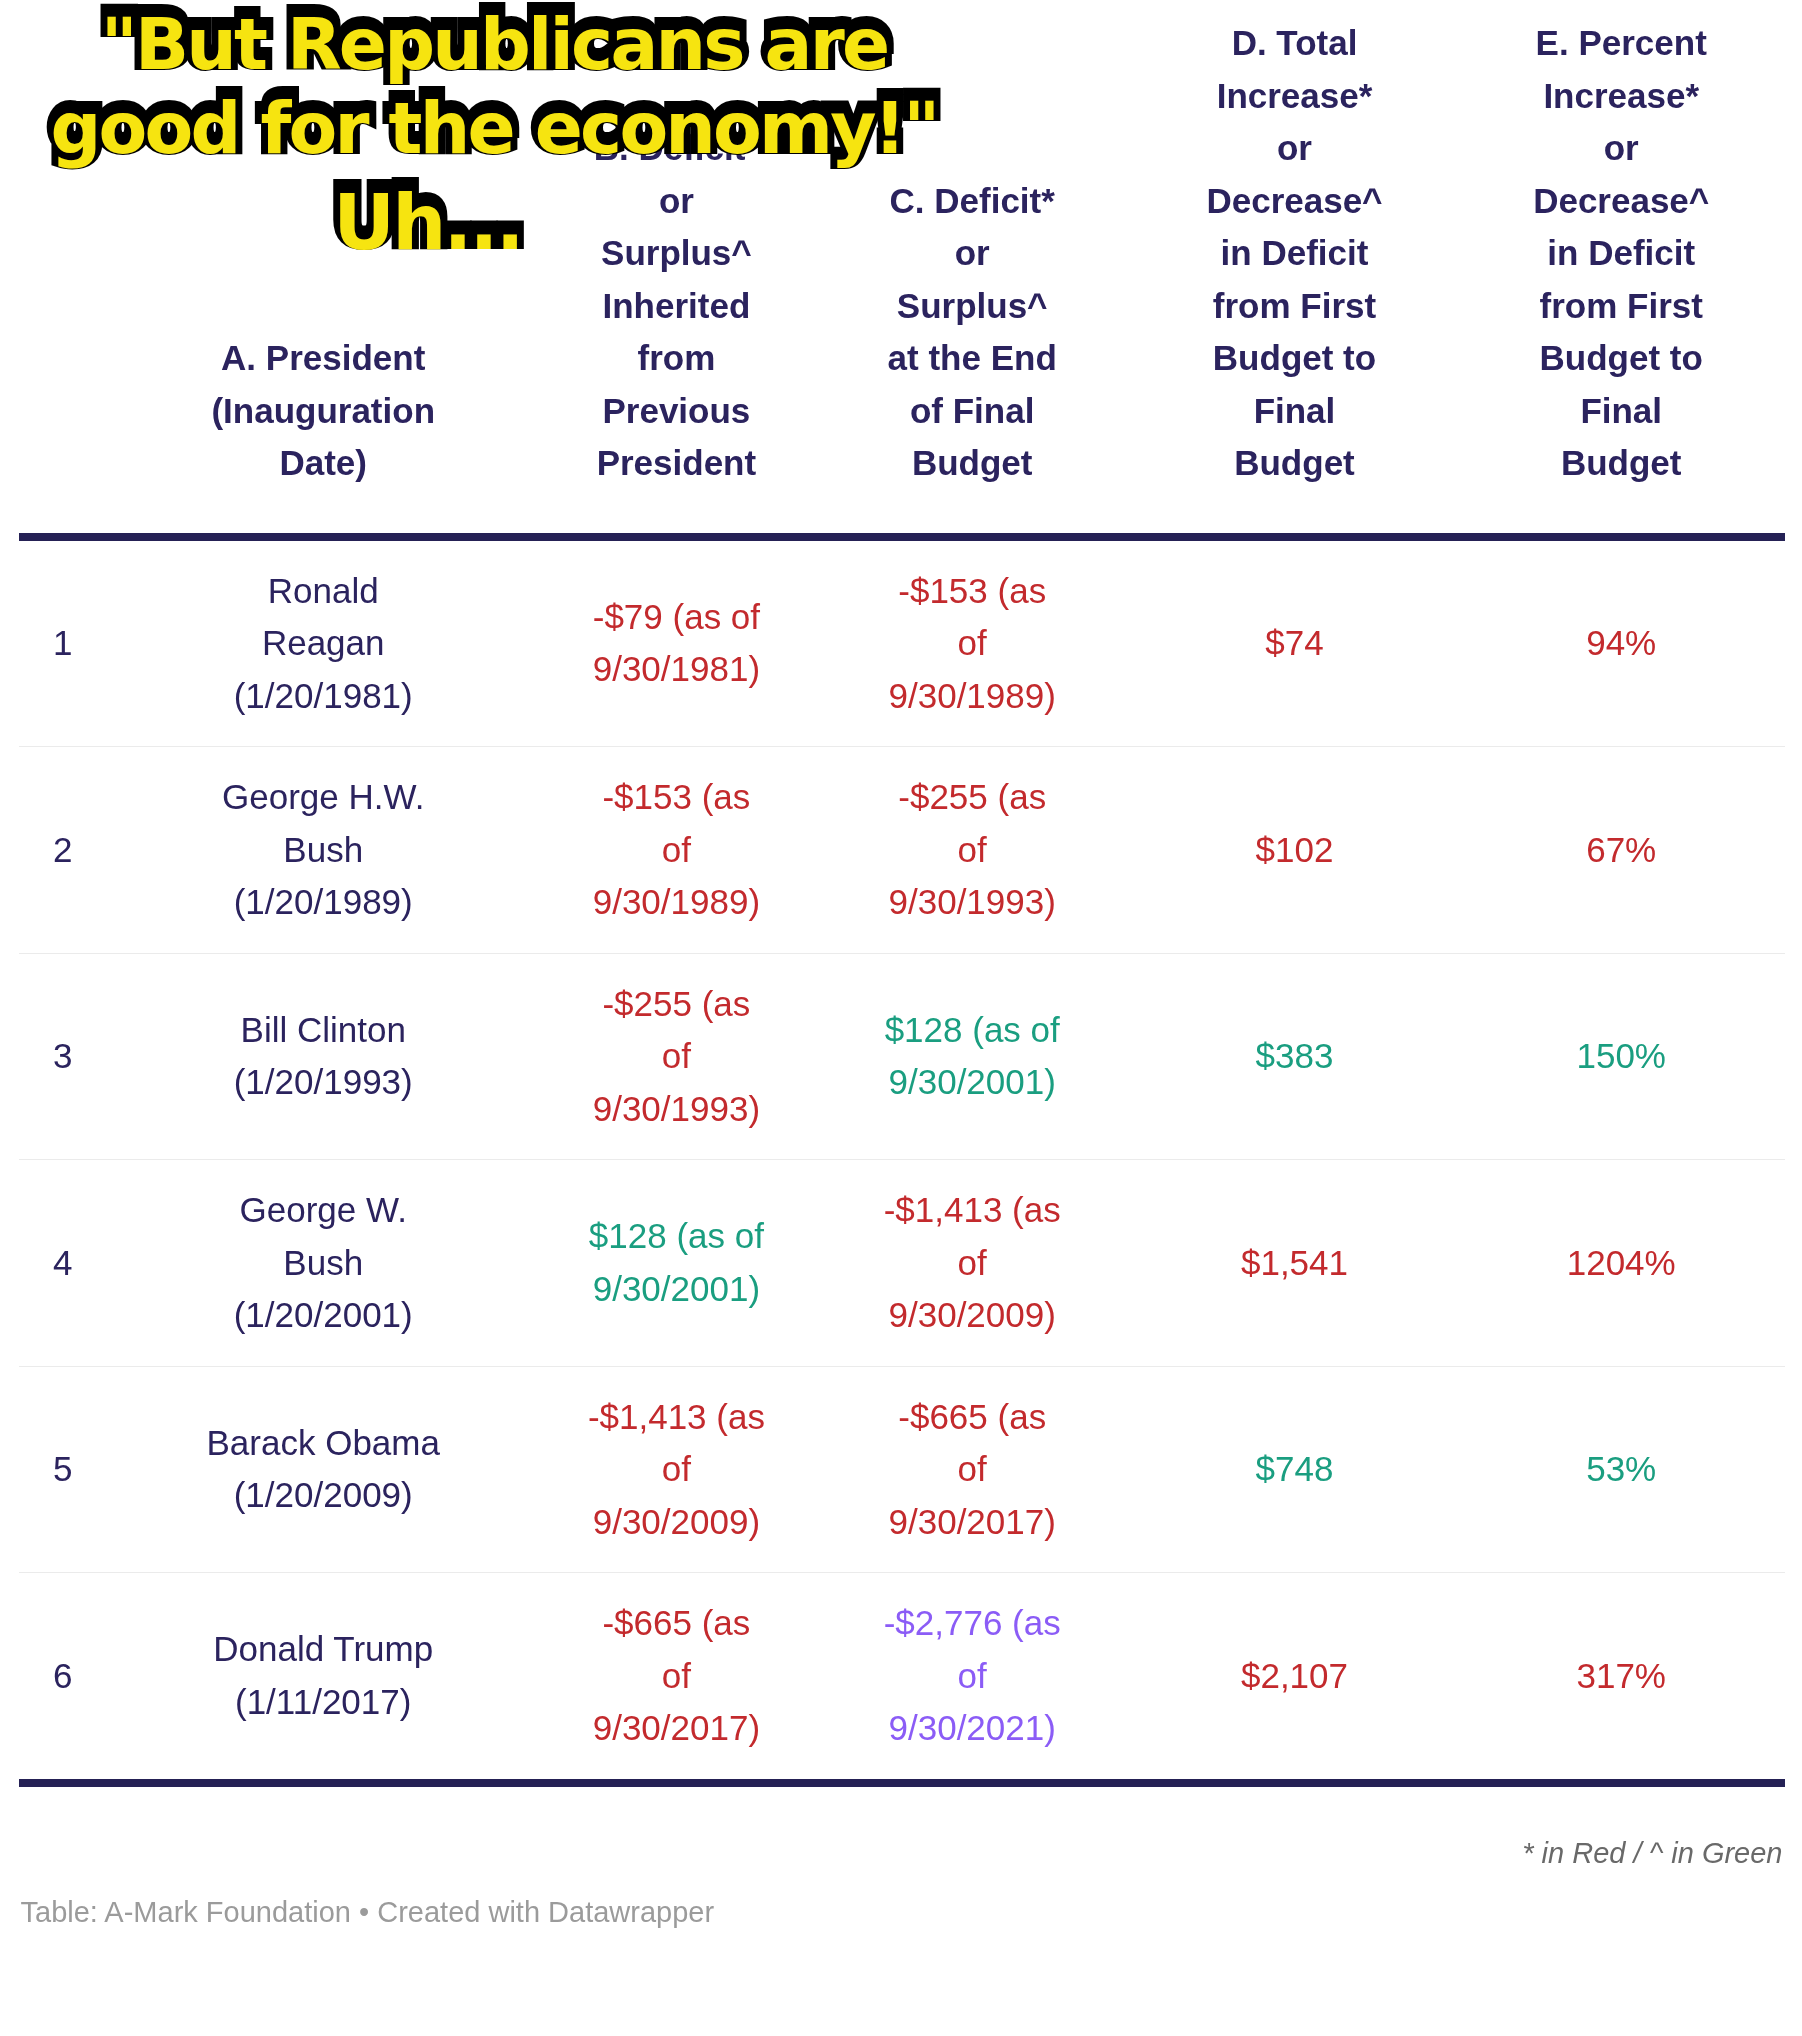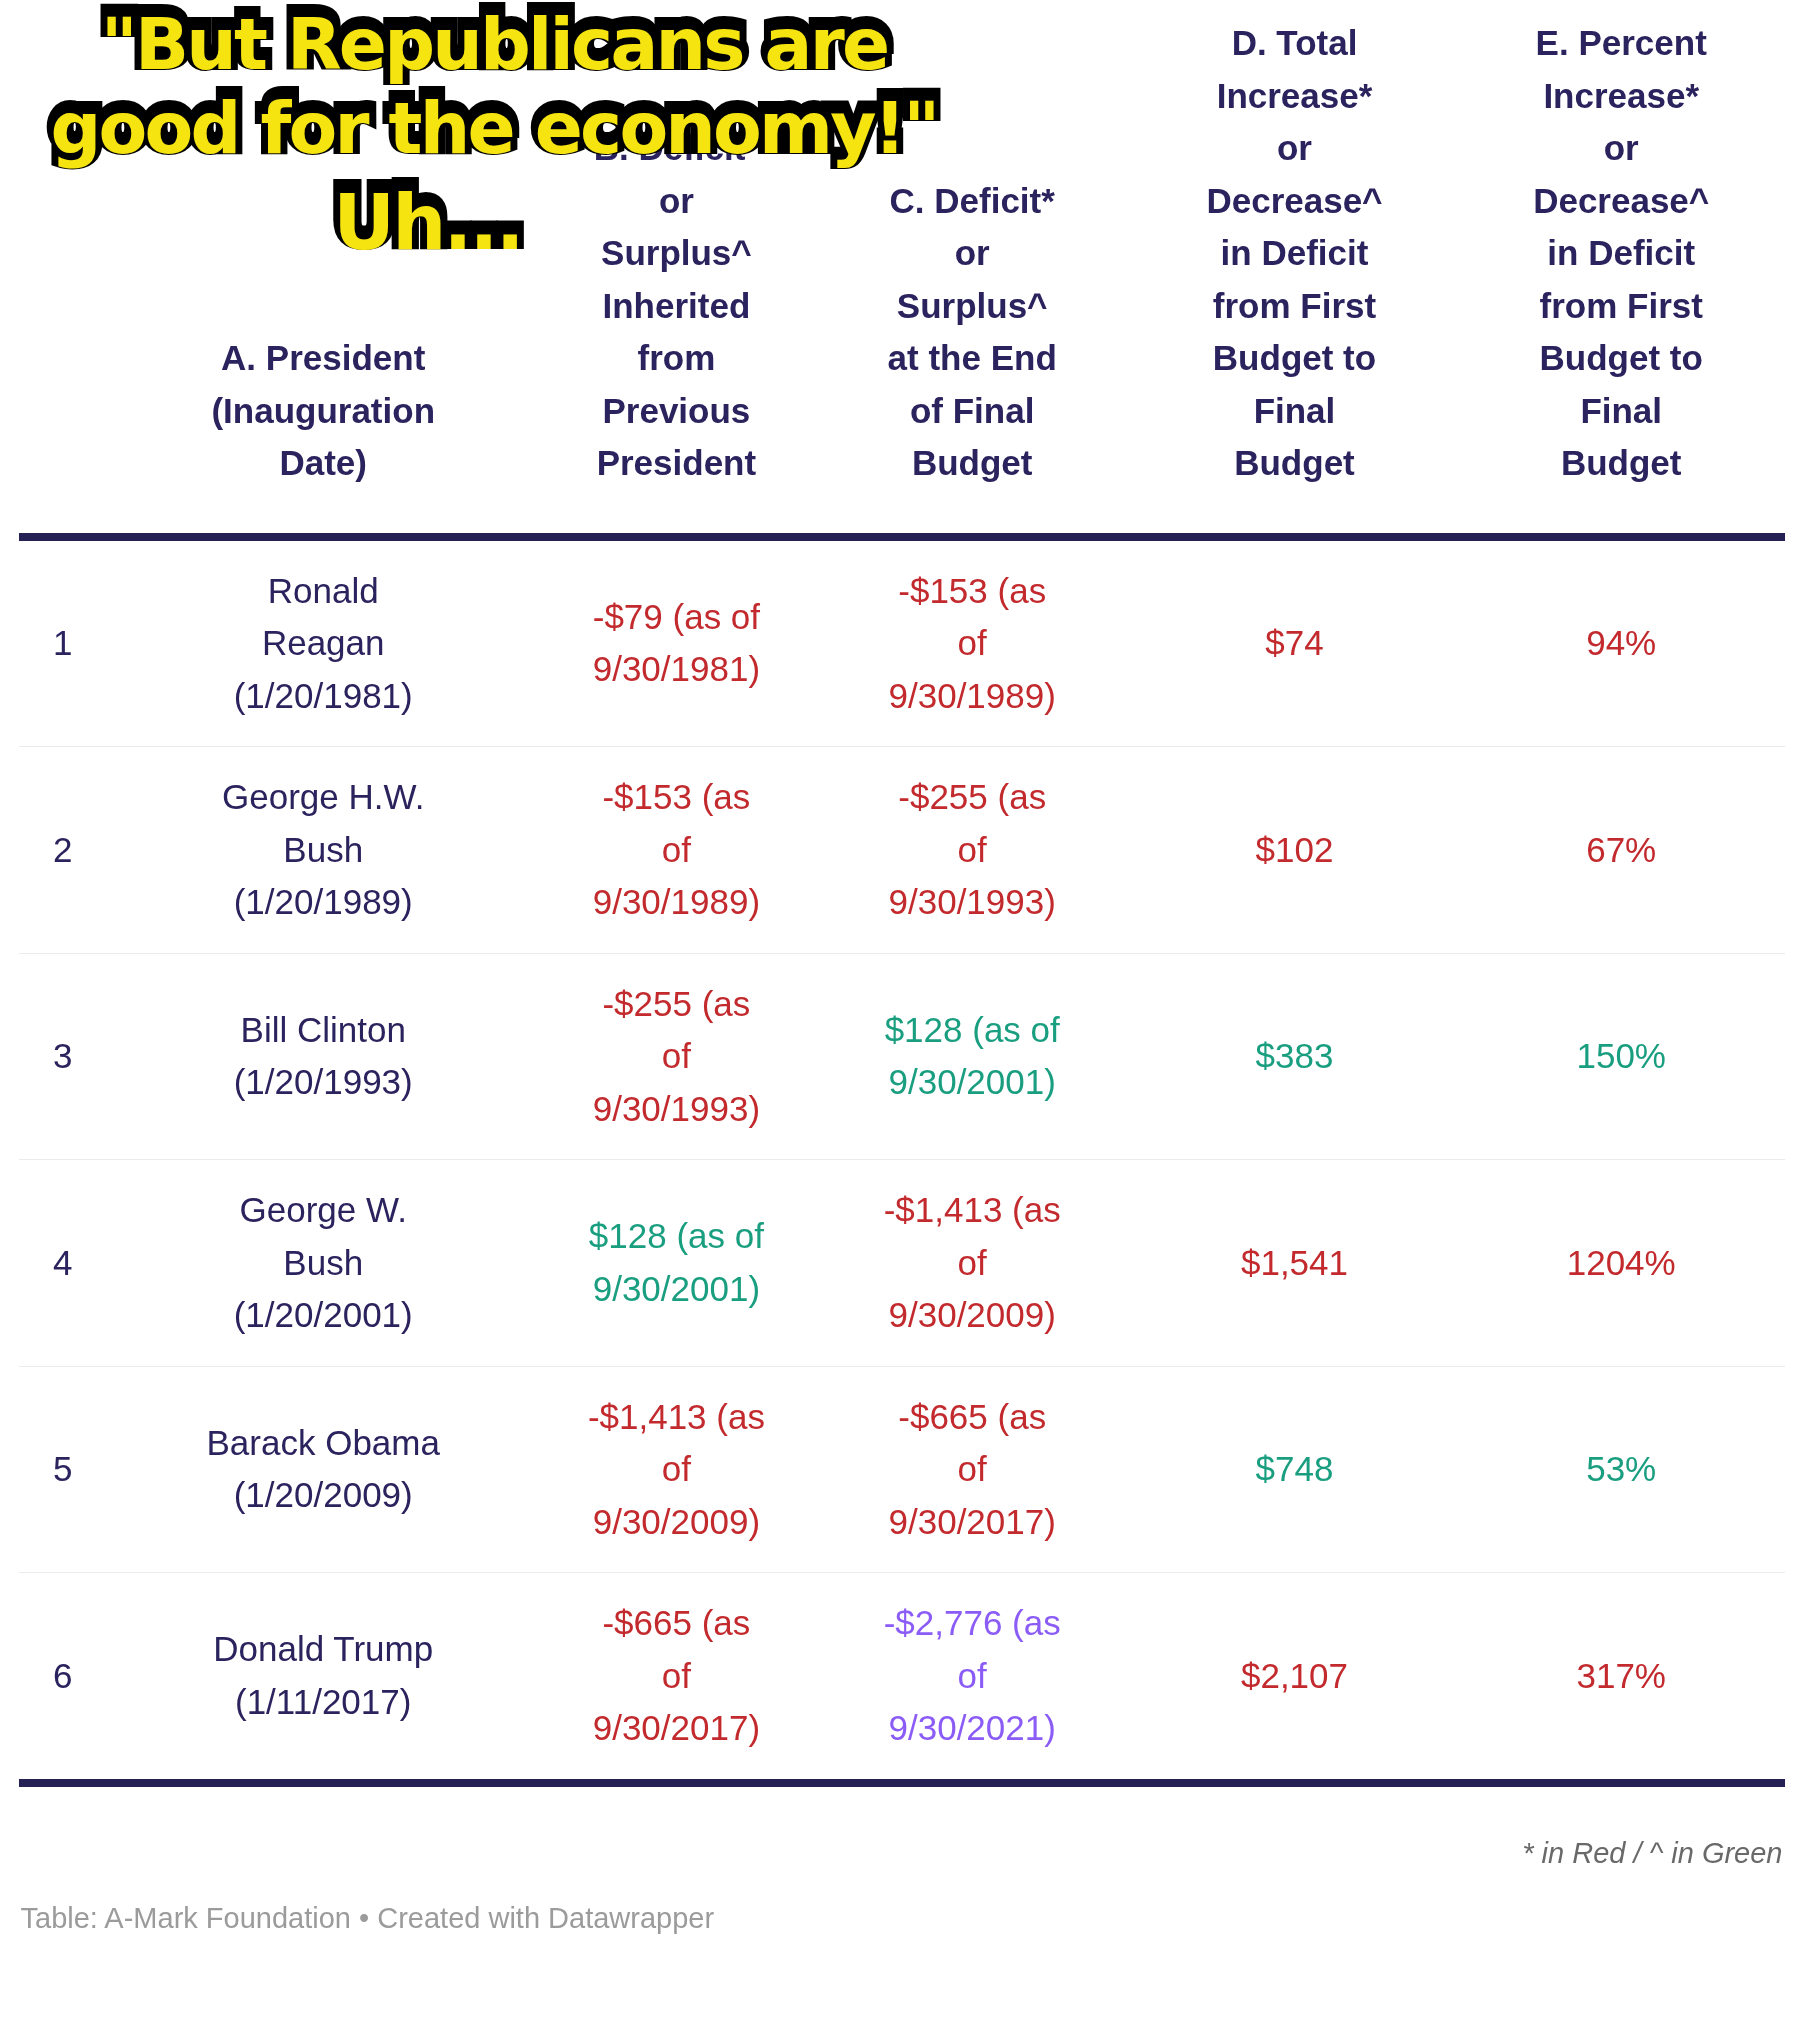--- a/index.html
+++ b/index.html
@@ -59,21 +59,21 @@
   tbody tr { border-bottom: 1.9px solid #ebebeb; }
   tbody tr:last-child { border-bottom: 8.4px solid #252155; }
   td.num { text-align: center; }
 
   
   .footer { margin: 48px 20.5px 0 20.5px; }
   .footnote {
     font-style: italic; font-size: 29px; color: #696969; line-height: 1.3; text-align: right;
   }
   .credit {
-    margin-top: 28px; font-size: 29px; color: #9b9b9b; line-height: 1.3;
+    margin-top: 22px; font-size: 29px; color: #9b9b9b; line-height: 1.3;
   }
 </style>
 </head>
 <body>
 
 <table class="dw">
   <colgroup>
     <col class="c-num">
       <col class="c-pres">
       <col class="c-b">

